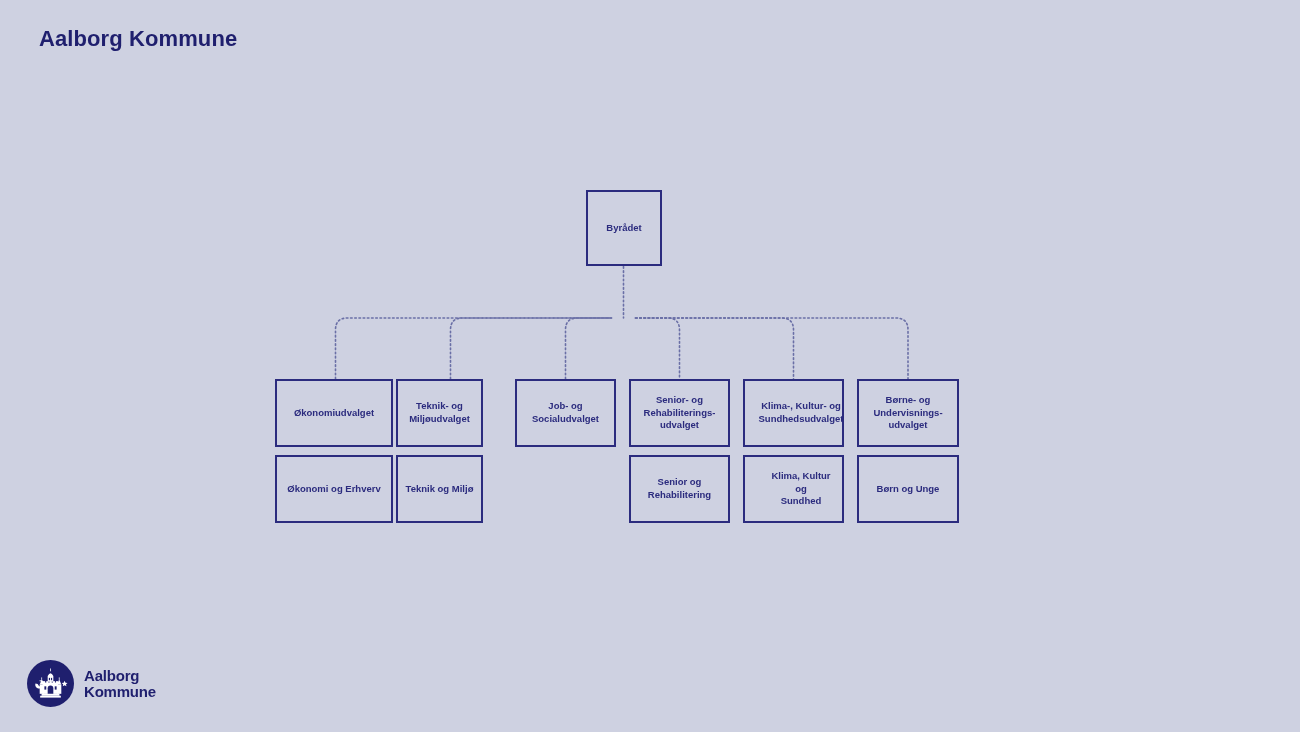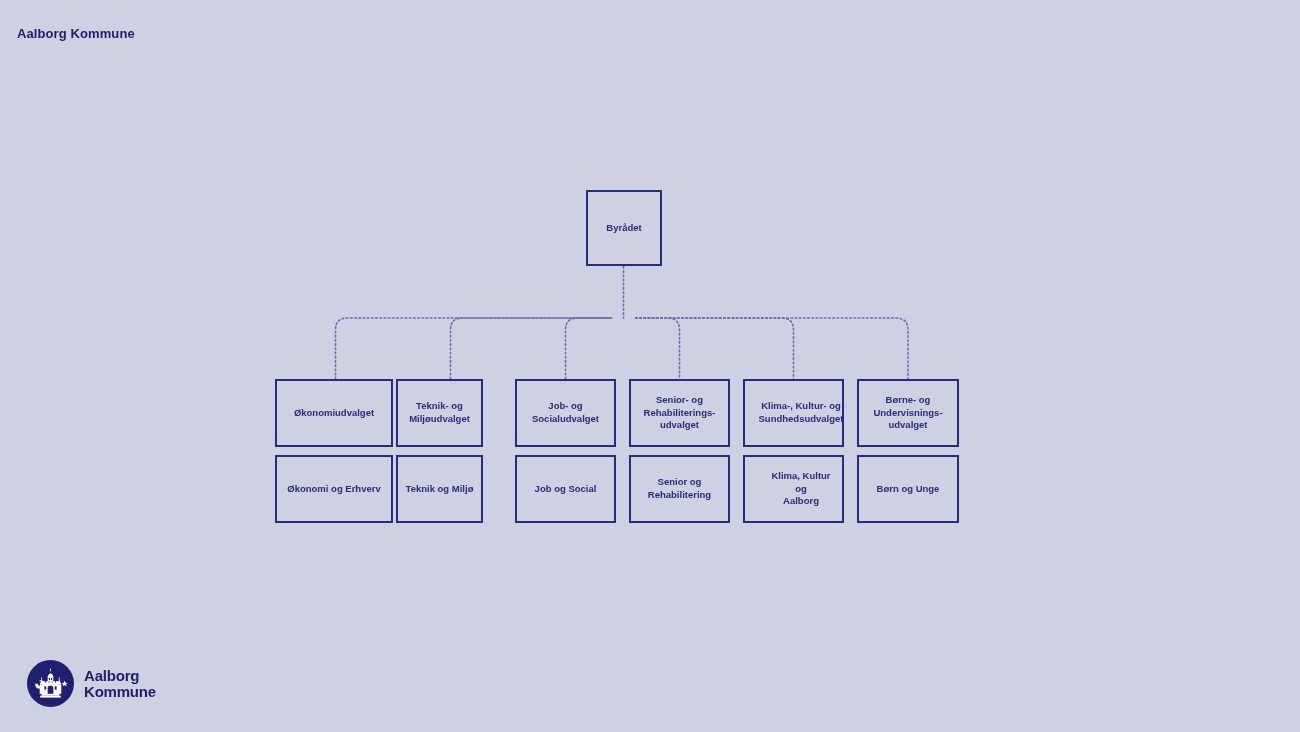--- a/index.html
+++ b/index.html
@@ -10,23 +10,23 @@
     width: 1300px;
     height: 732px;
     background: #ced1e1;
     font-family: "Liberation Sans", sans-serif;
     overflow: hidden;
     position: relative;
   }
 
   .page-title {
     position: absolute;
-    left: 17px;
+    left: 39px;
     top: 26px;
-    font-size: 13px;
+    font-size: 22px;
     font-weight: bold;
     color: #1f1f6e;
     letter-spacing: 0.1px;
   }
 
   
   .org-chart {
     position: absolute;
     left: 0;
     top: 0;
@@ -157,30 +157,27 @@
 Undervisnings-
 udvalget</span>
   </div>
 
   <div class="node row-department col-0">
     <span class="node-label">Økonomi og Erhverv</span>
   </div>
   <div class="node row-department col-1">
     <span class="node-label">Teknik og Miljø</span>
   </div>
-  <div class="node row-department col-2">
-    <span class="node-label">Job og Social</span>
-  </div>
   <div class="node row-department col-3">
     <span class="node-label">Senior og
 Rehabilitering</span>
   </div>
   <div class="node row-department col-4">
     <span class="node-label">Klima, Kultur og
-Aalborg</span>
+Sundhed</span>
   </div>
   <div class="node row-department col-5">
     <span class="node-label">Børn og Unge</span>
   </div>
 
 </div>
 
 <div class="logo">
   <svg class="logo-mark" viewBox="0 0 100 100">
     <circle cx="50" cy="50" r="50" fill="#1f1f6e"></circle>

